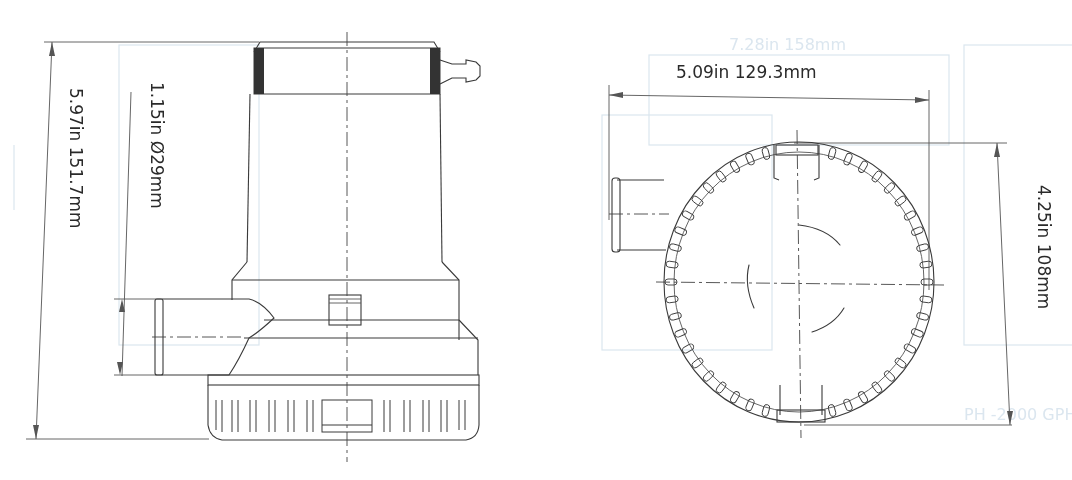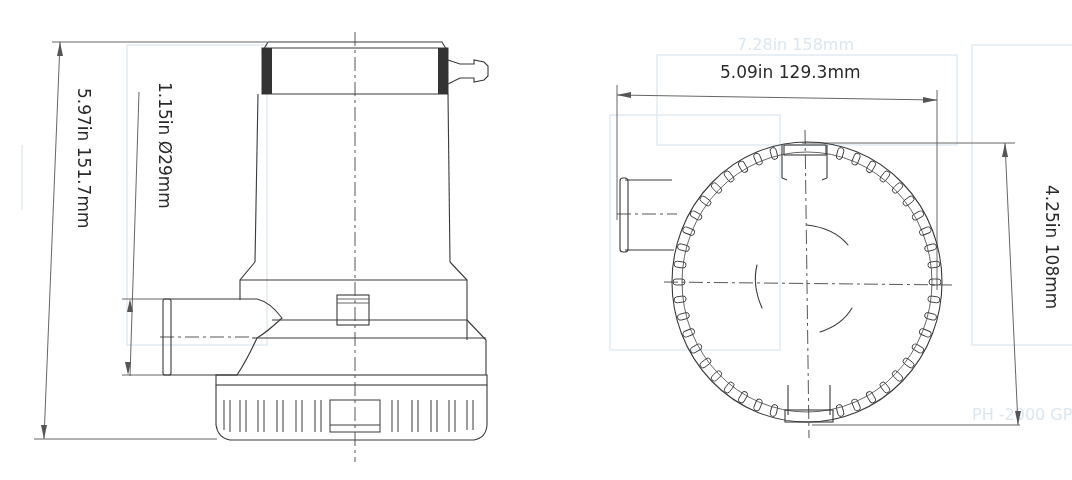--- a/index.html
+++ b/index.html
@@ -1,17 +1,17 @@
 <!DOCTYPE html>
 <html><head>
   <meta charset="utf-8">
   <style>
     html, body { margin: 0; padding: 0; background: #ffffff; }
     body { width: 1072px; height: 480px; overflow: hidden; position: relative; font-family: "DejaVu Sans", sans-serif; }
-    .canvas { position: absolute; left: 12px; top: 0; width: 1048px; height: 480px; }
+    .canvas { position: absolute; left: 4px; top: 0; width: 1048px; height: 480px; }
     svg { position: absolute; left: 0; top: 0; }
     .ghost { fill: none; stroke: #dbe6ef; stroke-width: 1.2; }
     .ghost-text { fill: #dbe6ef; font-size: 16px; }
     .line { fill: none; stroke: #3a3a3a; stroke-width: 1.1; }
     .thin { fill: none; stroke: #555; stroke-width: 0.9; }
     .center { fill: none; stroke: #444; stroke-width: 0.9; stroke-dasharray: 14 4 3 4; }
     .label { position: absolute; font-size: 17px; color: #2a2a2a; white-space: nowrap; font-family: "DejaVu Sans", sans-serif; }
     .rot90 { transform-origin: left top; transform: rotate(90deg); }
   </style>
 </head>
@@ -168,15 +168,15 @@
       <path class="line" d="M745,265 Q740,285 750,308" stroke-width="3" stroke-linecap="round"></path>
       <path class="line" d="M808,332 Q830,325 840,308" stroke-width="3" stroke-linecap="round"></path>
 
       <line class="center" x1="793" y1="130" x2="797" y2="438"></line>
       <line class="center" x1="652" y1="282" x2="940" y2="285"></line>
     </g>
   </svg>
 
   <div class="label rot90" style="left:82px; top:88px;">5.97in  151.7mm</div>
   <div class="label rot90" style="left:163px; top:82px;">1.15in  Ø29mm</div>
-  <div class="label" style="left:672px; top:62px;margin-left:36px;">5.09in  129.3mm</div>
+  <div class="label" style="left:672px; top:62px;">5.09in  129.3mm</div>
   <div class="label rot90" style="left:1050px; top:185px;">4.25in  108mm</div>
 </div>
 
 </body></html>

